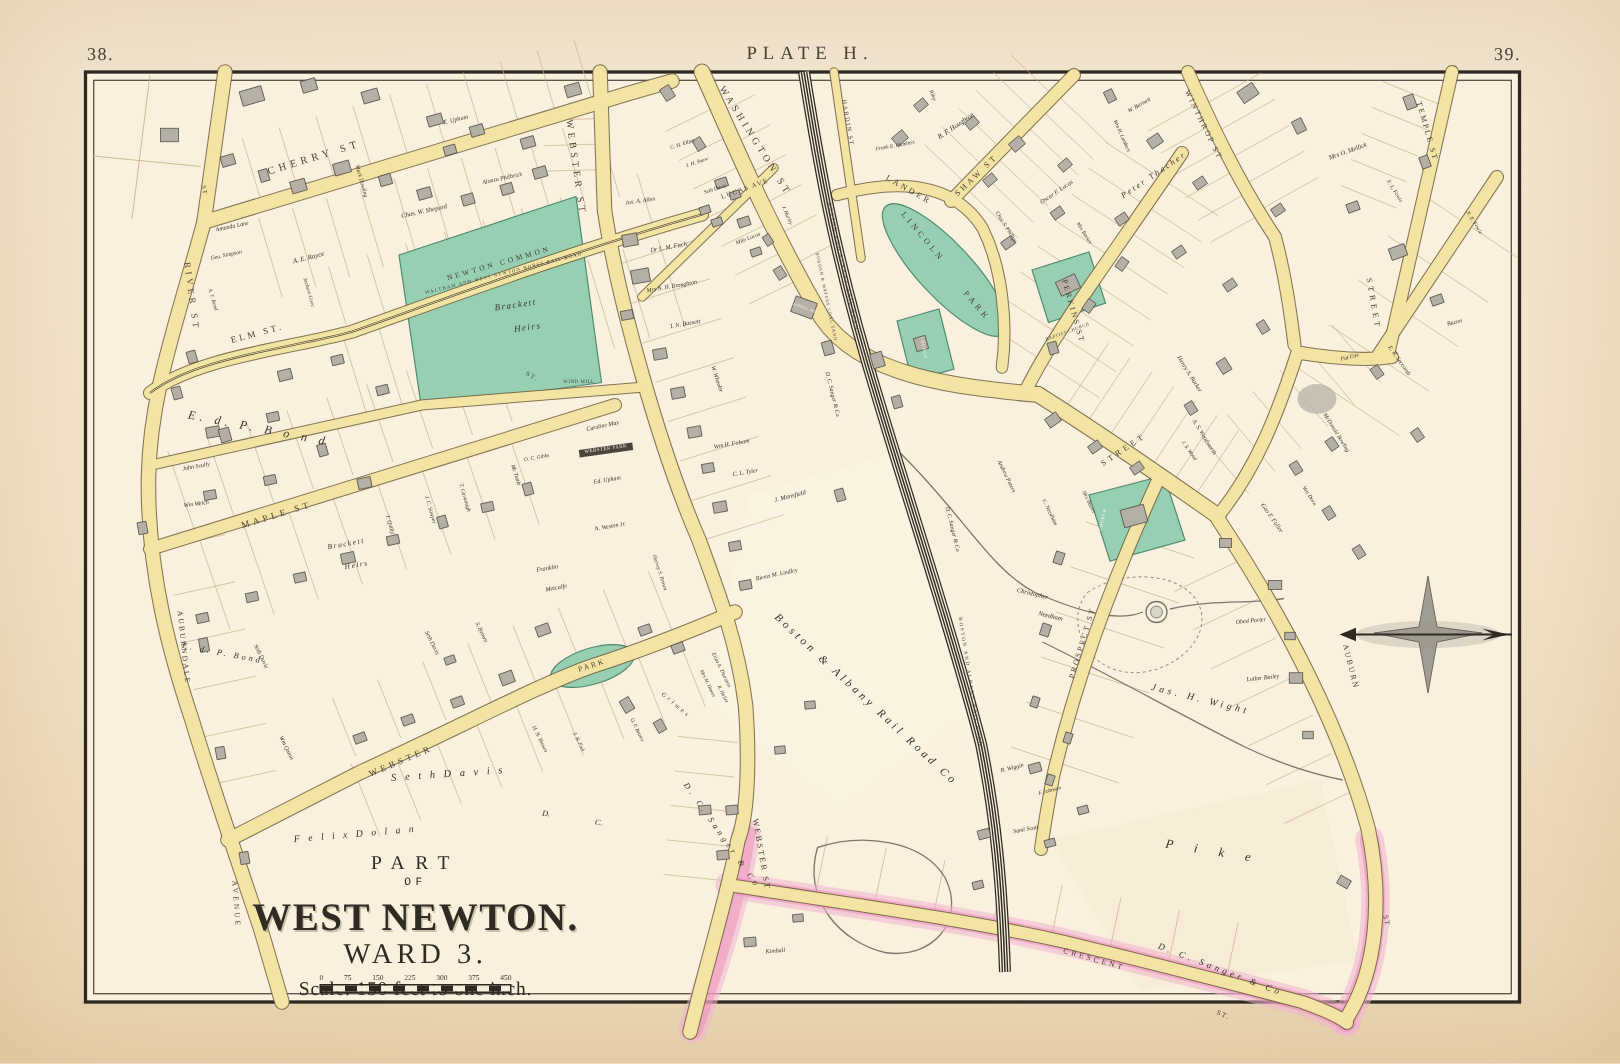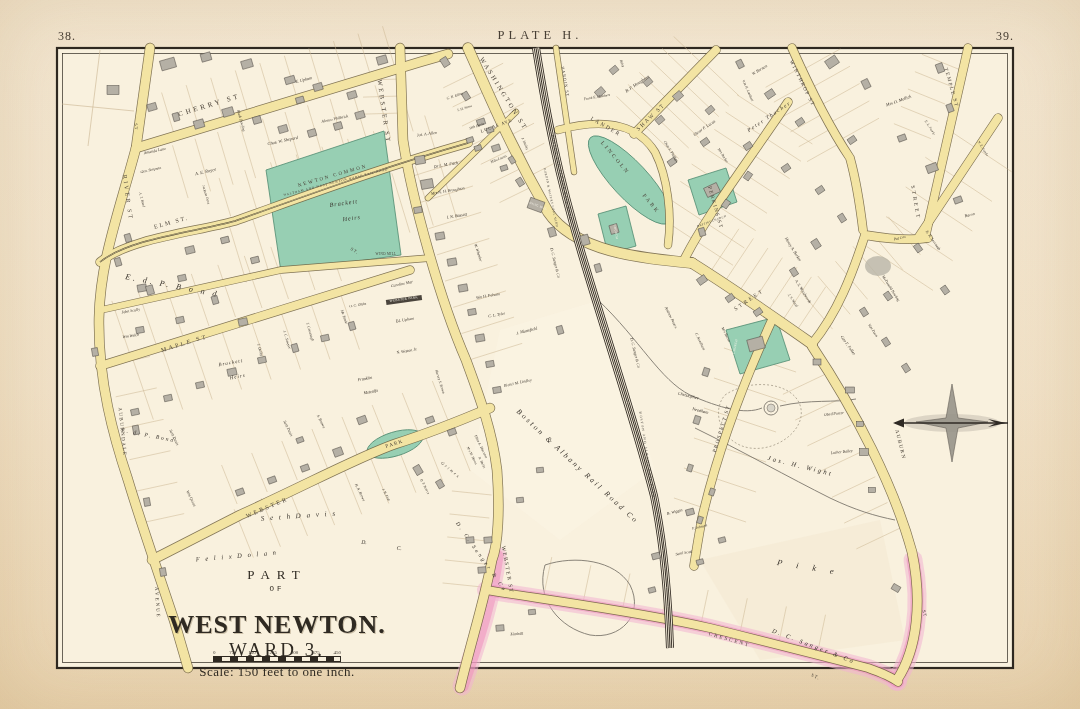--- a/index.html
+++ b/index.html
@@ -12,21 +12,21 @@
   .pagenum{position:absolute;top:29px;font-size:12px;color:#3a332b;letter-spacing:1px;}
   .pagenum.left{left:58px;}
   .pagenum.right{right:66px;}
   .plate{position:absolute;top:28px;left:0;width:100%;text-align:center;
     font-size:12.5px;color:#3a332b;letter-spacing:4px;}
   svg{position:absolute;left:0;top:0;z-index:1;}
   .titleblock{position:absolute;left:163px;top:568px;width:228px;text-align:center;
     color:#2f2a22;z-index:2;line-height:1.1;}
   .t-part{font-size:13px;letter-spacing:7px;}
   .t-of{font-size:7.5px;letter-spacing:3px;margin-top:3px;font-family:Liberation Mono, monospace;}
-  .t-name{font-size:26px;font-weight:bold;letter-spacing:1px;margin-top:17px;
+  .t-name{font-size:26px;font-weight:bold;letter-spacing:1px;margin-top:4px;
     text-shadow:1px 1px 0 rgba(120,100,70,.35);}
   .t-ward{font-size:19px;font-weight:normal;letter-spacing:3px;margin-top:1px;}
   .t-scale{font-size:13px;margin-top:4px;letter-spacing:.5px;}
   .scalebar{position:absolute;left:213px;top:650px;width:128px;z-index:2;}
   .scalebar .ticks{display:flex;justify-content:space-between;font-size:5px;color:#3a332b;}
   .scalebar .bar{margin-top:1px;height:3.5px;border:0.6px solid #2e2820;
     background:repeating-linear-gradient(90deg,#2e2820 0 8px,#f6eedb 8px 16px);}
   .watermark{position:absolute;left:254px;top:590px;z-index:3;
     font-size:60px;font-weight:bold;letter-spacing:2px;white-space:nowrap;
     color:rgba(255,255,255,.5);text-shadow:0 0 2px rgba(255,255,255,.25);}

